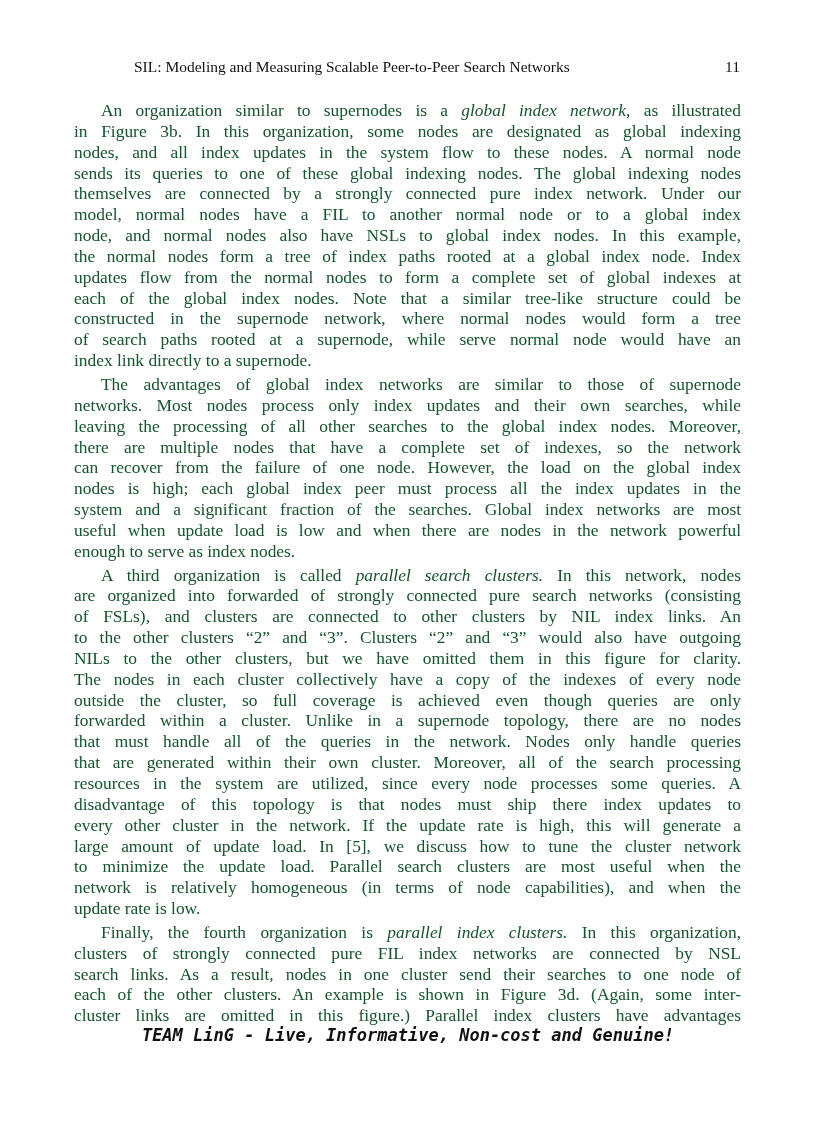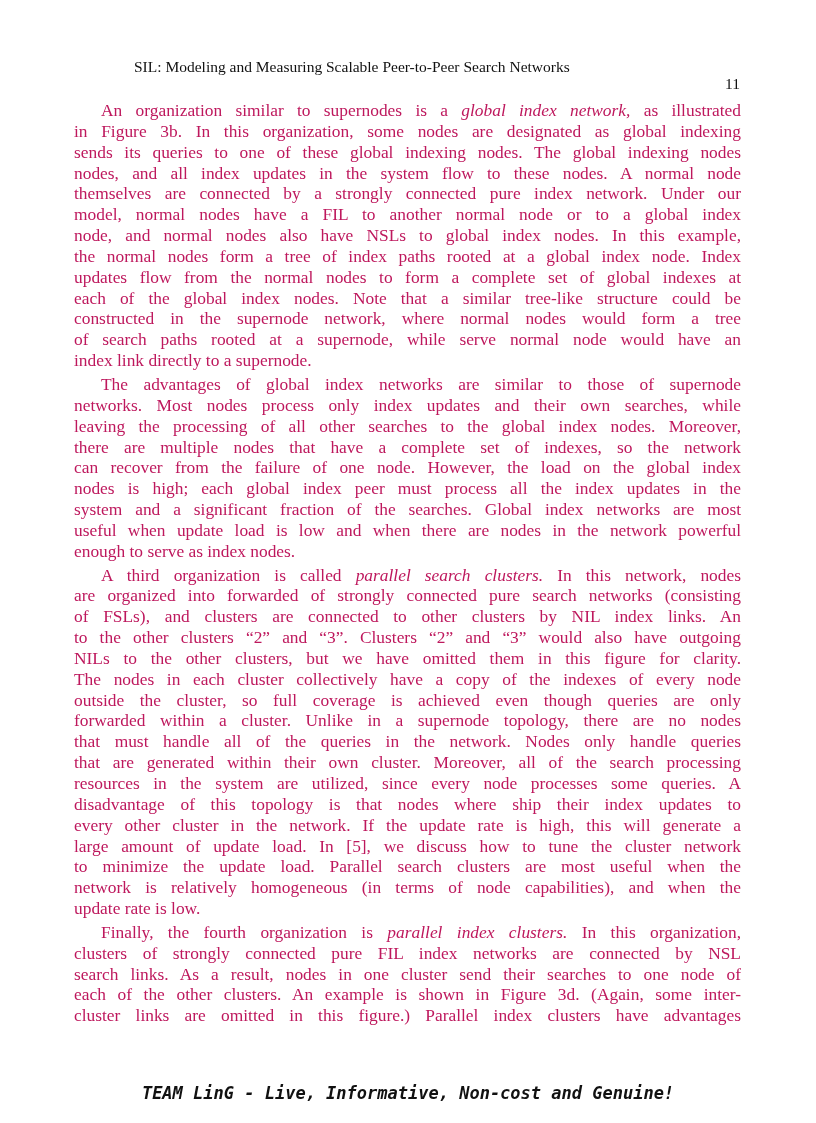--- a/index.html
+++ b/index.html
@@ -3,52 +3,52 @@
 <meta charset="utf-8">
 <style>
   html, body { margin: 0; padding: 0; background: #ffffff; }
   body { width: 816px; height: 1123px; position: relative; overflow: hidden; }
   .page { position: absolute; left: 0; top: 0; width: 664px; height: 1123px; }
   .header {
     position: absolute; left: 134px; top: 58px; width: 606px;
     font-family: "Liberation Serif", serif; font-size: 15.5px; color: #111;
   }
   .header .title { position: absolute; left: 0; top: 0; white-space: nowrap; }
-  .header .pageno { position: absolute; right: 0; top: 17px; }
+  .header .pageno { position: absolute; right: 0; top: 0; }
   .body {
     position: absolute; left: 74px; top: 100px; width: 667px;
     font-family: "Liberation Serif", serif; font-size: 17.4px; line-height: 20.85px;
-    color: #be185d;
+    color: #14532d;
   }
   .line { display: block; height: 20.85px; white-space: nowrap; text-align: justify; text-align-last: justify; overflow: hidden; }
   .line.last { text-align-last: left; }
   .line.indent { padding-left: 27px; }
   .para { margin-bottom: 3px; }
   .footer {
-    position: absolute; left: 0; top: 1083px; width: 816px; text-align: center;
+    position: absolute; left: 0; top: 1025px; width: 816px; text-align: center;
     font-family: "DejaVu Sans Mono", monospace; font-style: italic; font-weight: bold;
     font-size: 17px; color: #111;
   }
   i { font-style: italic; }
 </style>
 </head>
 <body>
 
 <div class="page">
   <div class="header">
     <span class="title">SIL: Modeling and Measuring Scalable Peer-to-Peer Search Networks</span>
     <span class="pageno">11</span>
   </div>
 
   <div class="body" id="body">
       <div class="para">
         <span class="line indent"><span>An organization similar to supernodes is a </span><i>global index network,</i><span> as illustrated</span></span>
         <span class="line"><span>in Figure 3b. In this organization, some nodes are designated as global indexing</span></span>
+        <span class="line"><span>nodes, and all index updates in the system flow to these nodes. A normal node</span></span>
         <span class="line"><span>sends its queries to one of these global indexing nodes. The global indexing nodes</span></span>
-        <span class="line"><span>nodes, and all index updates in the system flow to these nodes. A normal node</span></span>
         <span class="line"><span>themselves are connected by a strongly connected pure index network. Under our</span></span>
         <span class="line"><span>model, normal nodes have a FIL to another normal node or to a global index</span></span>
         <span class="line"><span>node, and normal nodes also have NSLs to global index nodes. In this example,</span></span>
         <span class="line"><span>the normal nodes form a tree of index paths rooted at a global index node. Index</span></span>
         <span class="line"><span>updates flow from the normal nodes to form a complete set of global indexes at</span></span>
         <span class="line"><span>each of the global index nodes. Note that a similar tree-like structure could be</span></span>
         <span class="line"><span>constructed in the supernode network, where normal nodes would form a tree</span></span>
         <span class="line"><span>of search paths rooted at a supernode, while serve normal node would have an</span></span>
         <span class="line last"><span>index link directly to a supernode.</span></span>
       </div>
@@ -68,21 +68,21 @@
         <span class="line"><span>are organized into forwarded of strongly connected pure search networks (consisting</span></span>
         <span class="line"><span>of FSLs), and clusters are connected to other clusters by NIL index links. An</span></span>
         <span class="line"><span>to the other clusters “2” and “3”. Clusters “2” and “3” would also have outgoing</span></span>
         <span class="line"><span>NILs to the other clusters, but we have omitted them in this figure for clarity.</span></span>
         <span class="line"><span>The nodes in each cluster collectively have a copy of the indexes of every node</span></span>
         <span class="line"><span>outside the cluster, so full coverage is achieved even though queries are only</span></span>
         <span class="line"><span>forwarded within a cluster. Unlike in a supernode topology, there are no nodes</span></span>
         <span class="line"><span>that must handle all of the queries in the network. Nodes only handle queries</span></span>
         <span class="line"><span>that are generated within their own cluster. Moreover, all of the search processing</span></span>
         <span class="line"><span>resources in the system are utilized, since every node processes some queries. A</span></span>
-        <span class="line"><span>disadvantage of this topology is that nodes where ship their index updates to</span></span>
+        <span class="line"><span>disadvantage of this topology is that nodes must ship there index updates to</span></span>
         <span class="line"><span>every other cluster in the network. If the update rate is high, this will generate a</span></span>
         <span class="line"><span>large amount of update load. In [5], we discuss how to tune the cluster network</span></span>
         <span class="line"><span>to minimize the update load. Parallel search clusters are most useful when the</span></span>
         <span class="line"><span>network is relatively homogeneous (in terms of node capabilities), and when the</span></span>
         <span class="line last"><span>update rate is low.</span></span>
       </div>
       <div class="para">
         <span class="line indent"><span>Finally, the fourth organization is </span><i>parallel index clusters.</i><span> In this organization,</span></span>
         <span class="line"><span>clusters of strongly connected pure FIL index networks are connected by NSL</span></span>
         <span class="line"><span>search links. As a result, nodes in one cluster send their searches to one node of</span></span>

